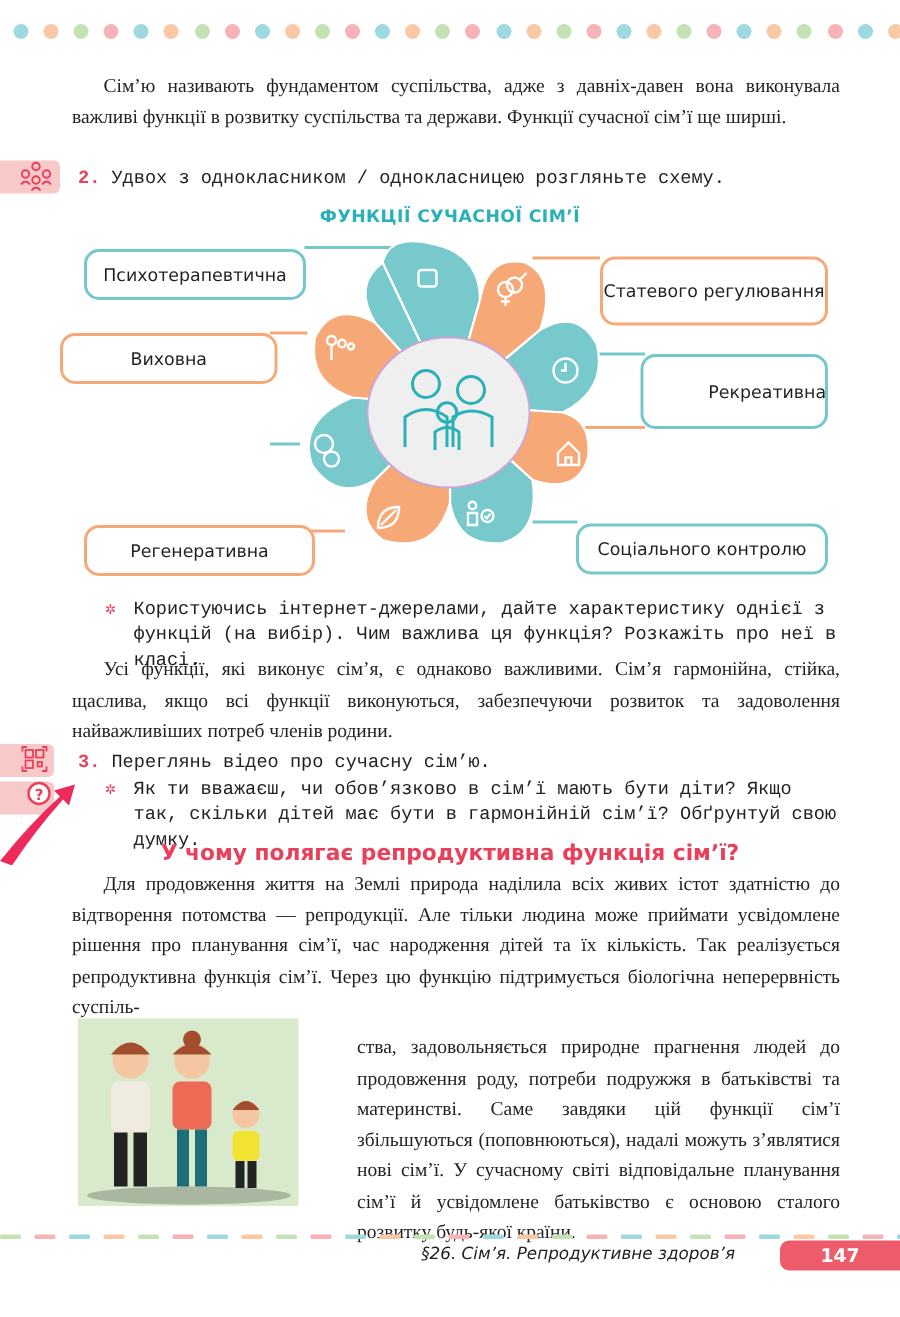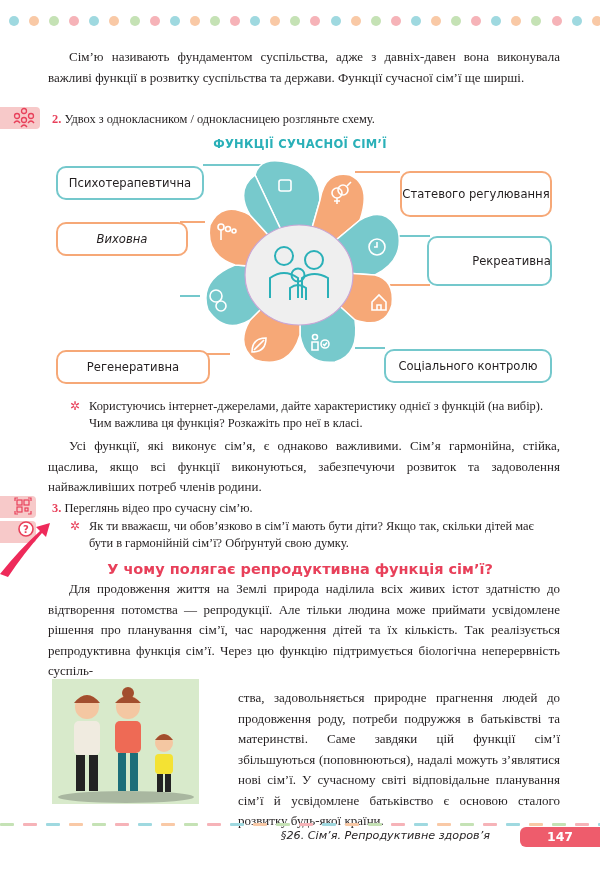--- a/index.html
+++ b/index.html
@@ -11,21 +11,21 @@
 
   .serif-text { font-family: "Liberation Serif", "DejaVu Serif", serif; font-size: 13px; line-height: 20.5px; text-align: justify; color: #231f20; }
 
   #intro { position: absolute; left: 48px; top: 47px; width: 512px; }
   .indent { text-indent: 21px; }
 
   .tab-stripe { position: absolute; left: 0; height: 22px; background: #f7c9c9; border-radius: 0 4px 4px 0; }
   .tab-icon { position: absolute; }
 
   .task-num { color: #e8405a; font-weight: bold; }
-  .task { position: absolute; font-family: Liberation Serif, serif; font-size: 12.4px; line-height: 17px; color: #231f20; }
+  .task { position: absolute; font-family: Liberation Mono, monospace; font-size: 12.4px; line-height: 17px; color: #231f20; }
 
   #diagram-title { position: absolute; left: 0; width: 600px; top: 137px; text-align: center; font-family: "DejaVu Sans", sans-serif; font-weight: bold; font-size: 11.5px; color: #2ab0b8; letter-spacing: 0.3px; }
 
   .fbox { position: absolute; background: #fff; border-radius: 10px; border: 2.2px solid; display: flex; align-items: center; justify-content: center; text-align: center; font-family: "DejaVu Sans", sans-serif; font-size: 11.6px; line-height: 16px; color: #231f20; }
   .teal { border-color: #74c8cc; }
   .orange { border-color: #f6a877; }
 
   .bullet-star { color: #e8405a; font-size: 12px; position: absolute; left: 0; top: 0; }
 
   #section-heading { position: absolute; left: 0; width: 600px; top: 561px; text-align: center; font-family: "DejaVu Sans", sans-serif; font-weight: bold; font-size: 14.5px; color: #e8405a; }
@@ -165,21 +165,21 @@
           <path d="M312 342 h6 v8 h-6 z"></path>
           <circle cx="325" cy="344" r="4"></circle>
           <path d="M323 344 l1.5 1.5 l2.5 -3"></path>
         </g>
     </g>
   </svg>
 
   <div class="fbox teal" style="left:56px; top:166px; width:148px; height:34px;">
       <span>Психотерапевтична</span>
     </div>
-  <div class="fbox orange" style="left:56px; top:222px; width:132px; height:34px;font-style:italic;">
+  <div class="fbox orange" style="left:40px; top:222px; width:145px; height:34px;">
       <span>Виховна</span>
     </div>
   <div class="fbox orange" style="left:56px; top:350px; width:154px; height:34px;">
       <span>Регенеративна</span>
     </div>
   <div class="fbox orange" style="left:400px; top:171px; width:152px; height:46px;">
       <span>Статевого регулювання</span>
     </div>
   <div class="fbox teal" style="left:427px; top:236px; width:125px; height:50px;padding-left:44px;">
       <span>Рекреативна</span>

